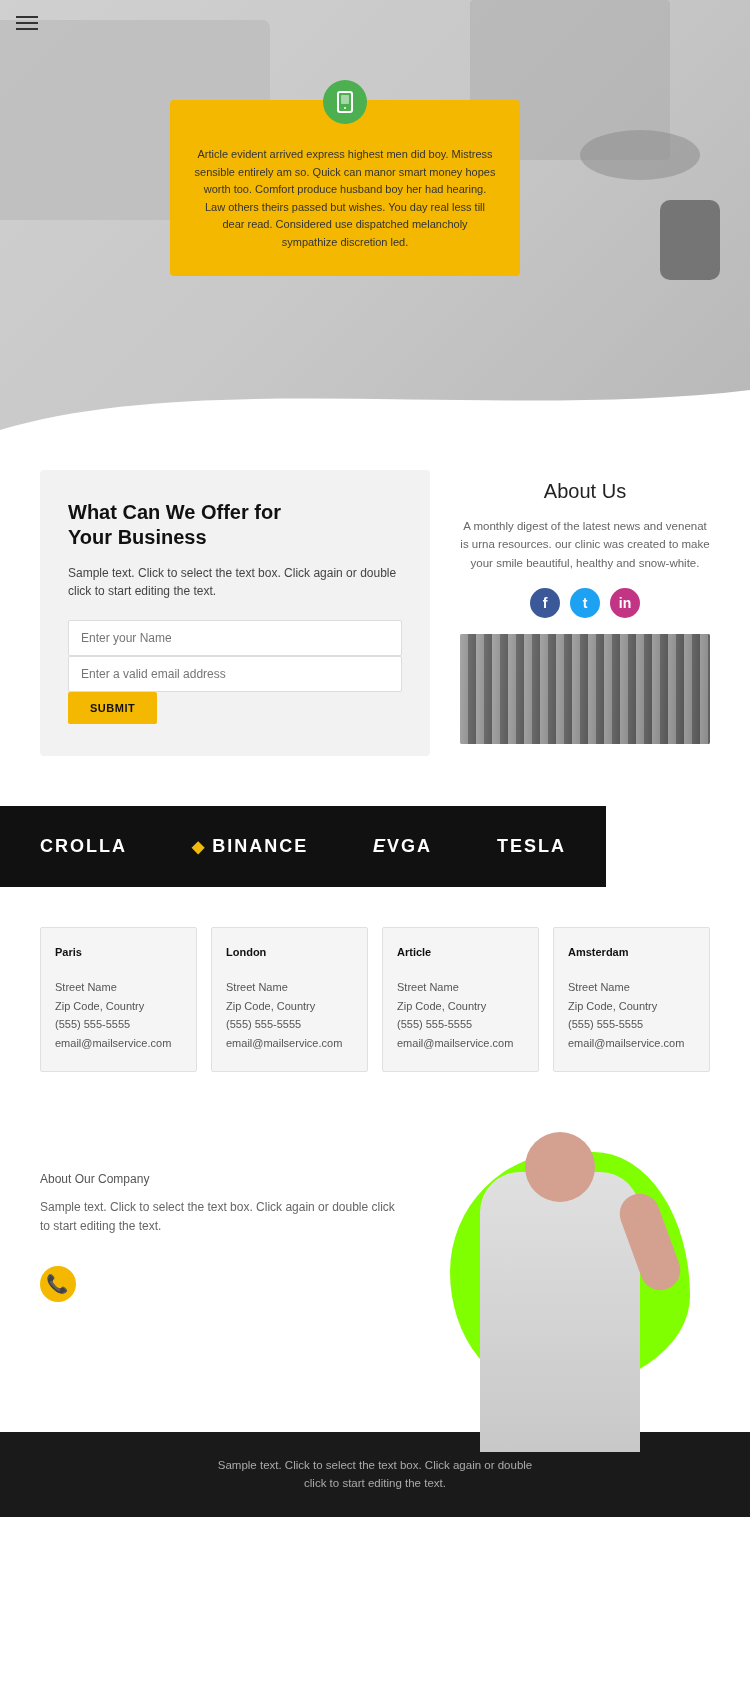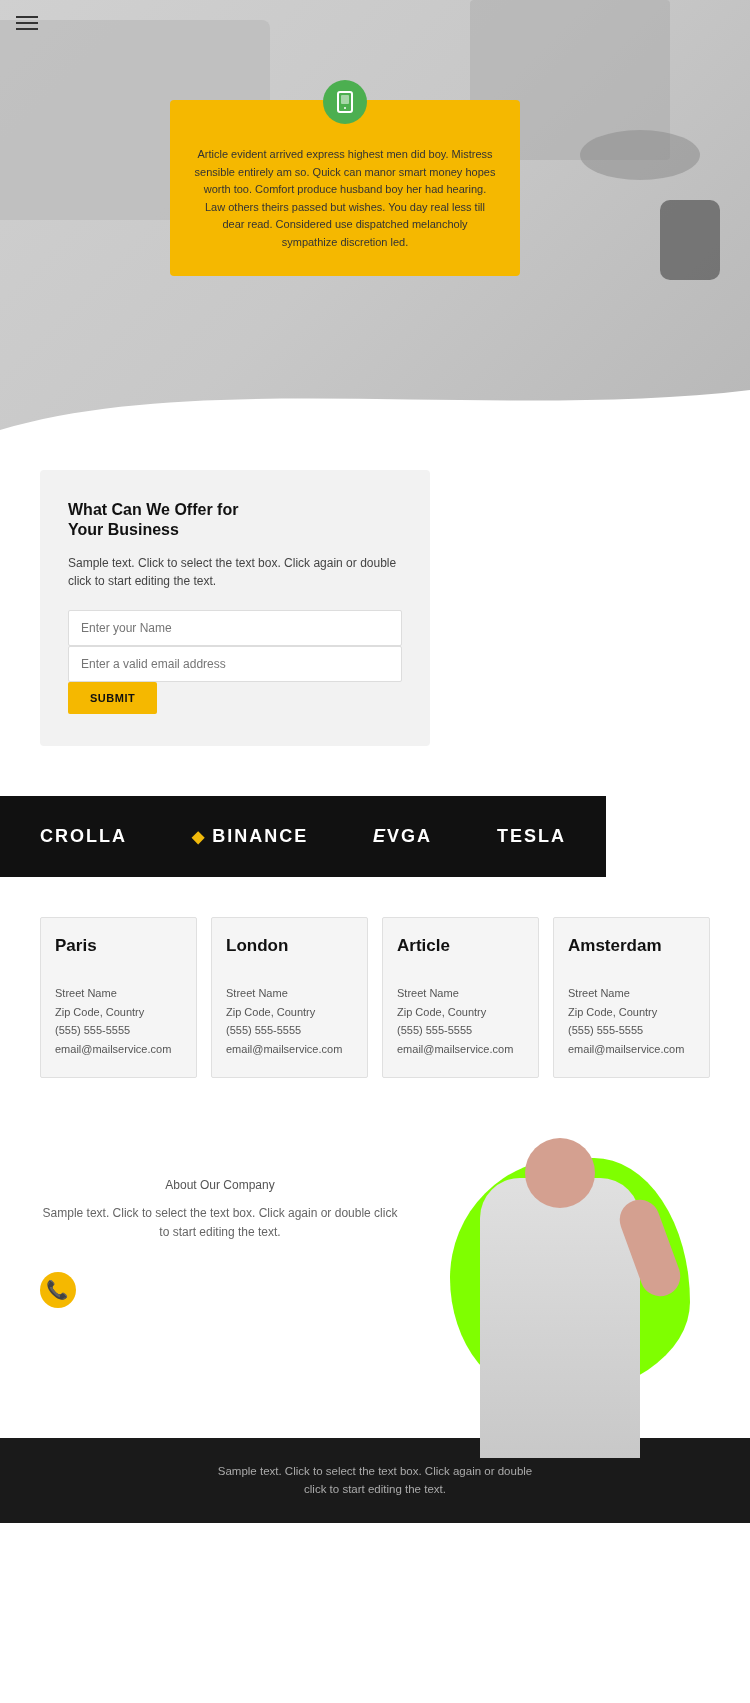--- a/index.html
+++ b/index.html
@@ -139,21 +139,21 @@
       display: flex;
       gap: 30px;
     }
     .contact-form-box {
       flex: 0 0 390px;
       background: #f2f2f2;
       border-radius: 4px;
       padding: 30px 28px 32px;
     }
     .form-title {
-      font-size: 16px;
+      font-size: 20px;
       font-weight: 700;
       color: #111;
       line-height: 1.25;
       margin-bottom: 14px;
     }
     .form-desc {
       font-size: 12px;
       color: #444;
       line-height: 1.5;
       margin-bottom: 20px;
@@ -274,42 +274,41 @@
       grid-template-columns: repeat(4, 1fr);
       gap: 14px;
     }
     .office-card {
       background: #f5f5f5;
       border: 1px solid #e0e0e0;
       padding: 18px 14px 18px;
       border-radius: 2px;
     }
     .office-city {
-      font-size: 17px;
+      font-size: 11px;
       font-weight: 700;
       color: #111;
-      margin-bottom: 28px;
+      margin-bottom: 20px;
     }
     .office-line {
       font-size: 11px;
       color: #555;
       line-height: 1.7;
     }
 
     
     .company-section {
       width: 750px;
       padding: 60px 40px 60px;
       background: #fff;
       position: relative;
       min-height: 320px;
     }
     .company-content {
       max-width: 360px;
-      text-align: center;
     }
     .company-label {
       font-size: 12px;
       color: #555;
       margin-bottom: 12px;
     }
     .company-title {
       font-size: 26px;
       font-weight: 700;
       color: #111;
@@ -444,20 +443,32 @@
       <h2 class="form-title">
         <span>What Can We Offer for</span><br>
         <span>Your Business</span>
       </h2>
       <p class="form-desc">Sample text. Click to select the text box. Click again or double click to start editing the text.</p>
       <input class="form-input" type="text" placeholder="Enter your Name" style="">
       <input class="form-input" type="email" placeholder="Enter a valid email address" style="">
       <button class="submit-btn">SUBMIT</button>
     </div>
 
+    <div class="about-box">
+      <h3 class="about-title">About Us</h3>
+      <p class="about-desc">A monthly digest of the latest news and venenat is urna resources. our clinic was created to make your smile beautiful, healthy and snow-white.</p>
+      <div class="social-icons">
+        <div class="social-icon social-fb">f</div>
+        <div class="social-icon social-tw">t</div>
+        <div class="social-icon social-ig">in</div>
+      </div>
+      <div class="about-img">
+        <div class="about-img-inner"></div>
+      </div>
+    </div>
 
   </div>
 </section>
 
 <section class="brands-section">
   <div class="brand-logo">CROLLA</div>
   <div class="brand-logo binance">BINANCE</div>
   <div class="brand-logo">
     <span style="font-style:italic;">E</span>VGA
   </div>

